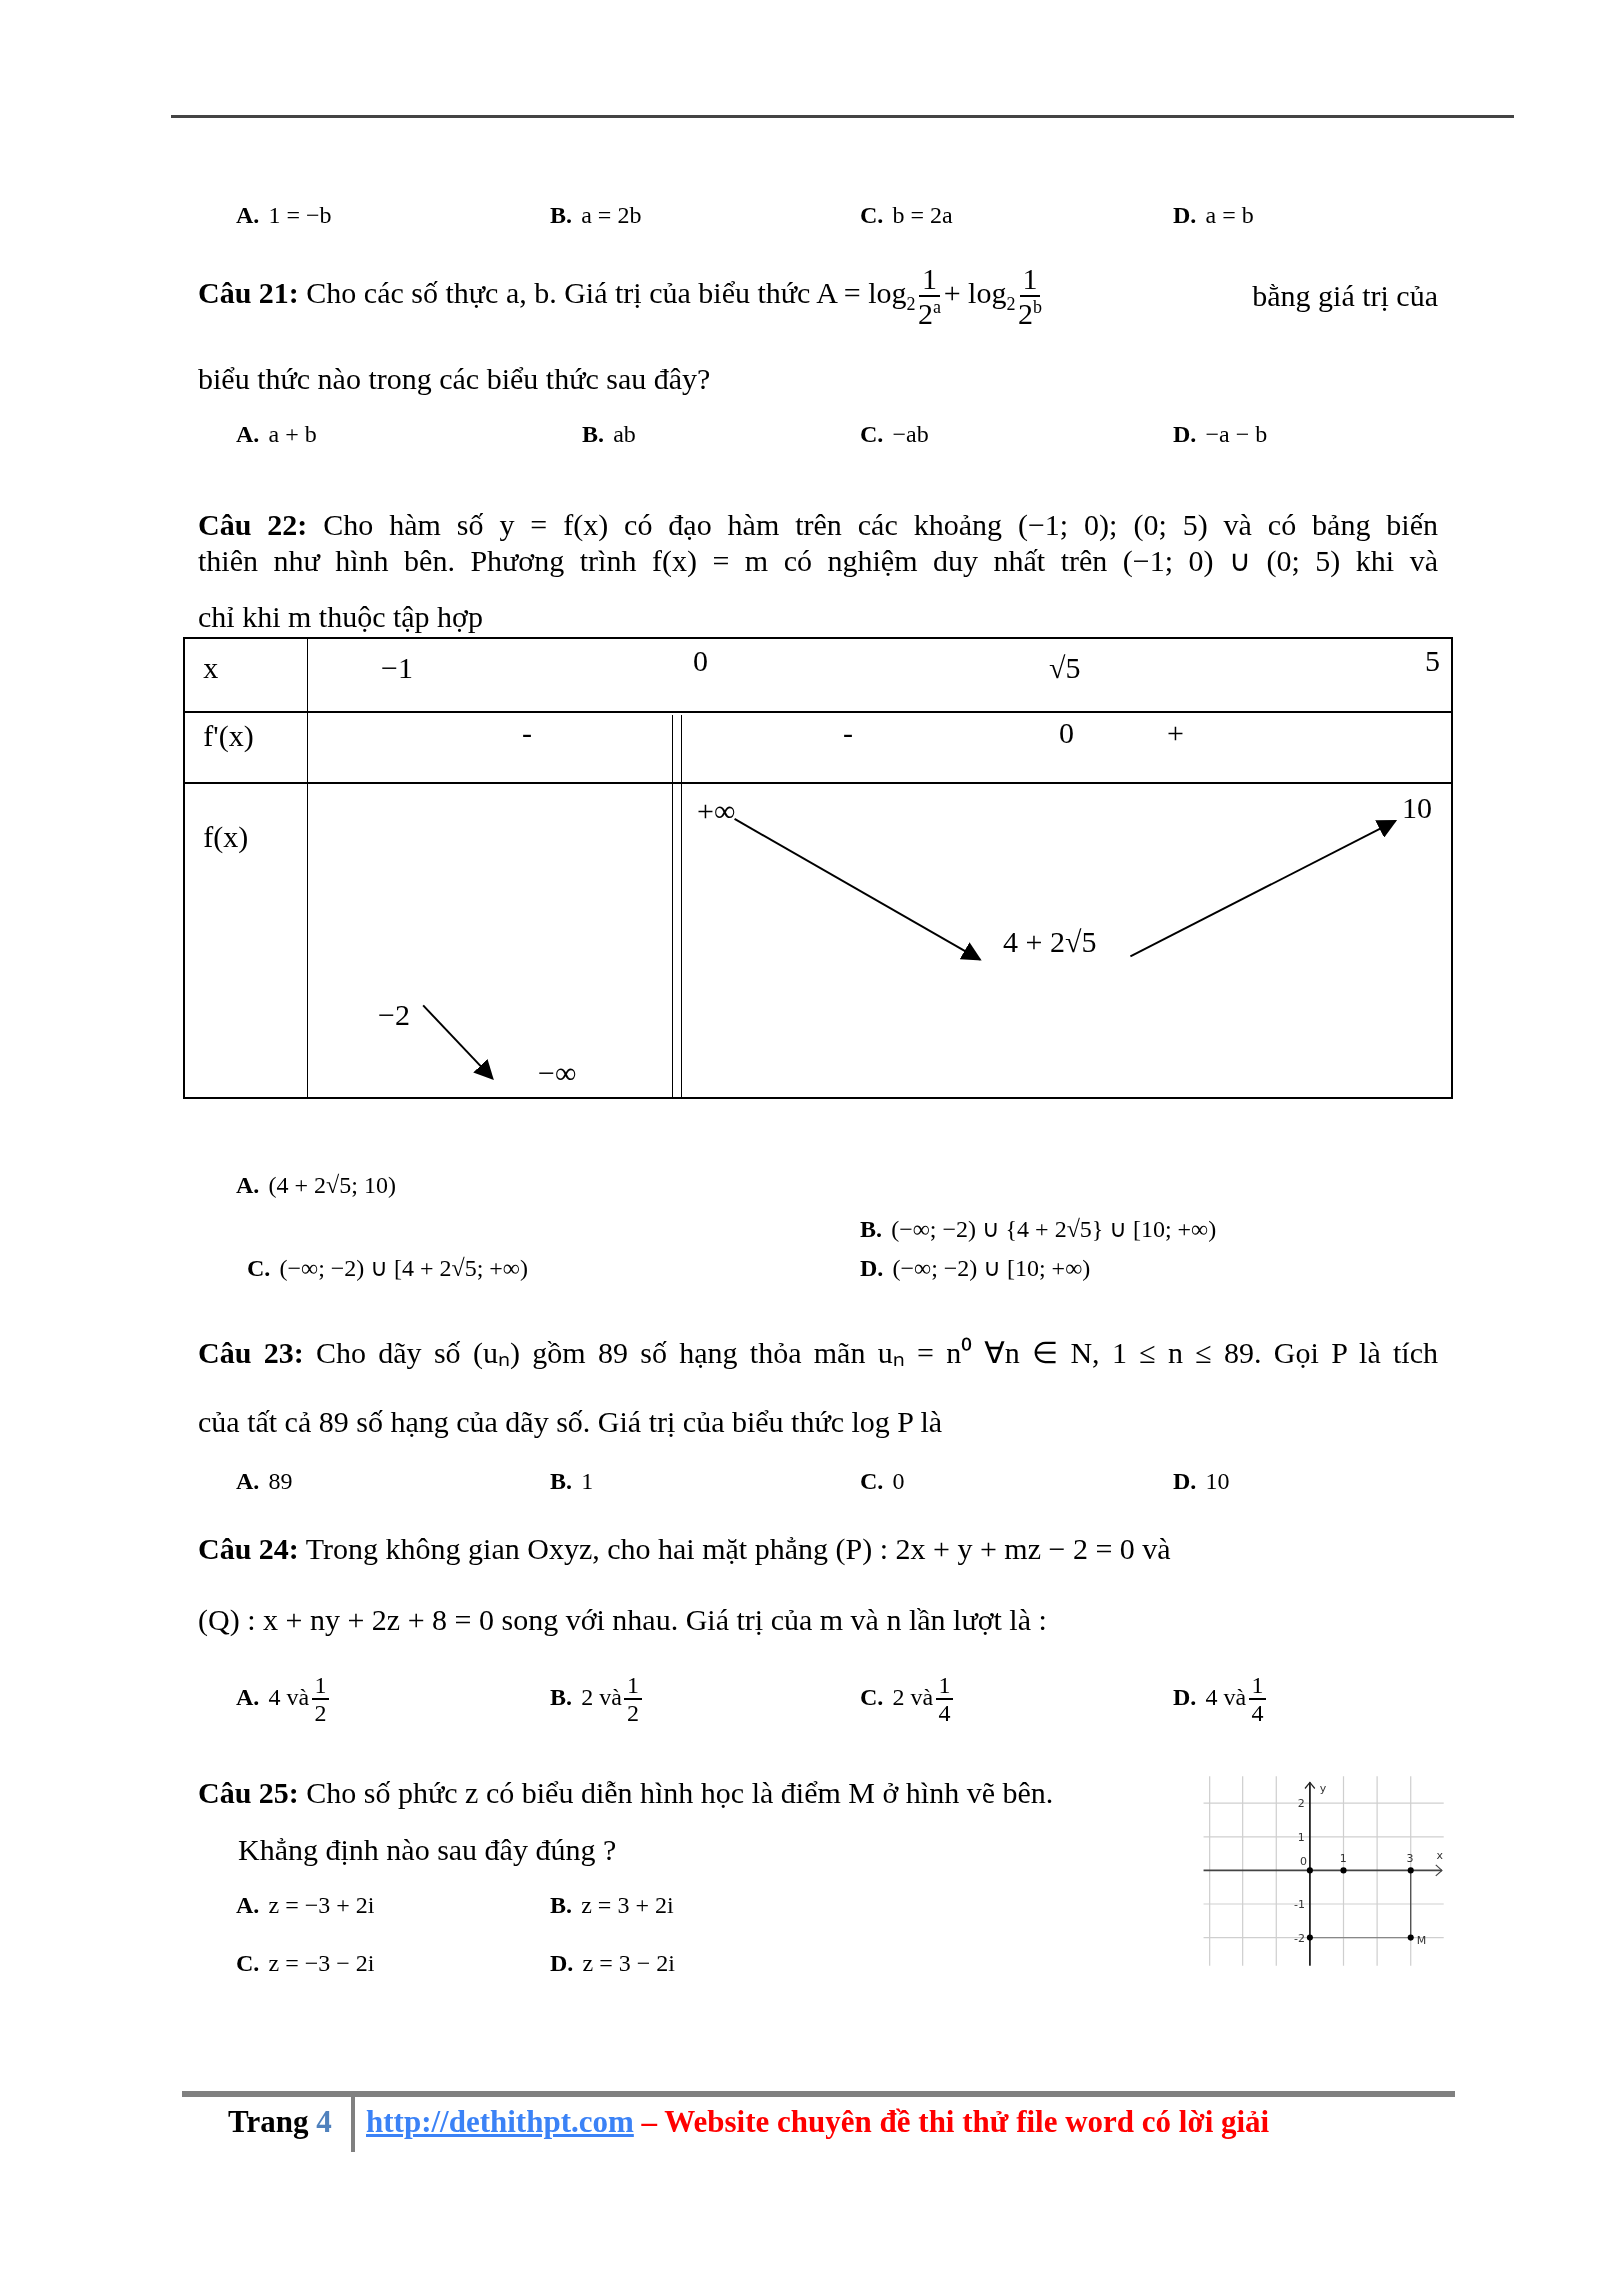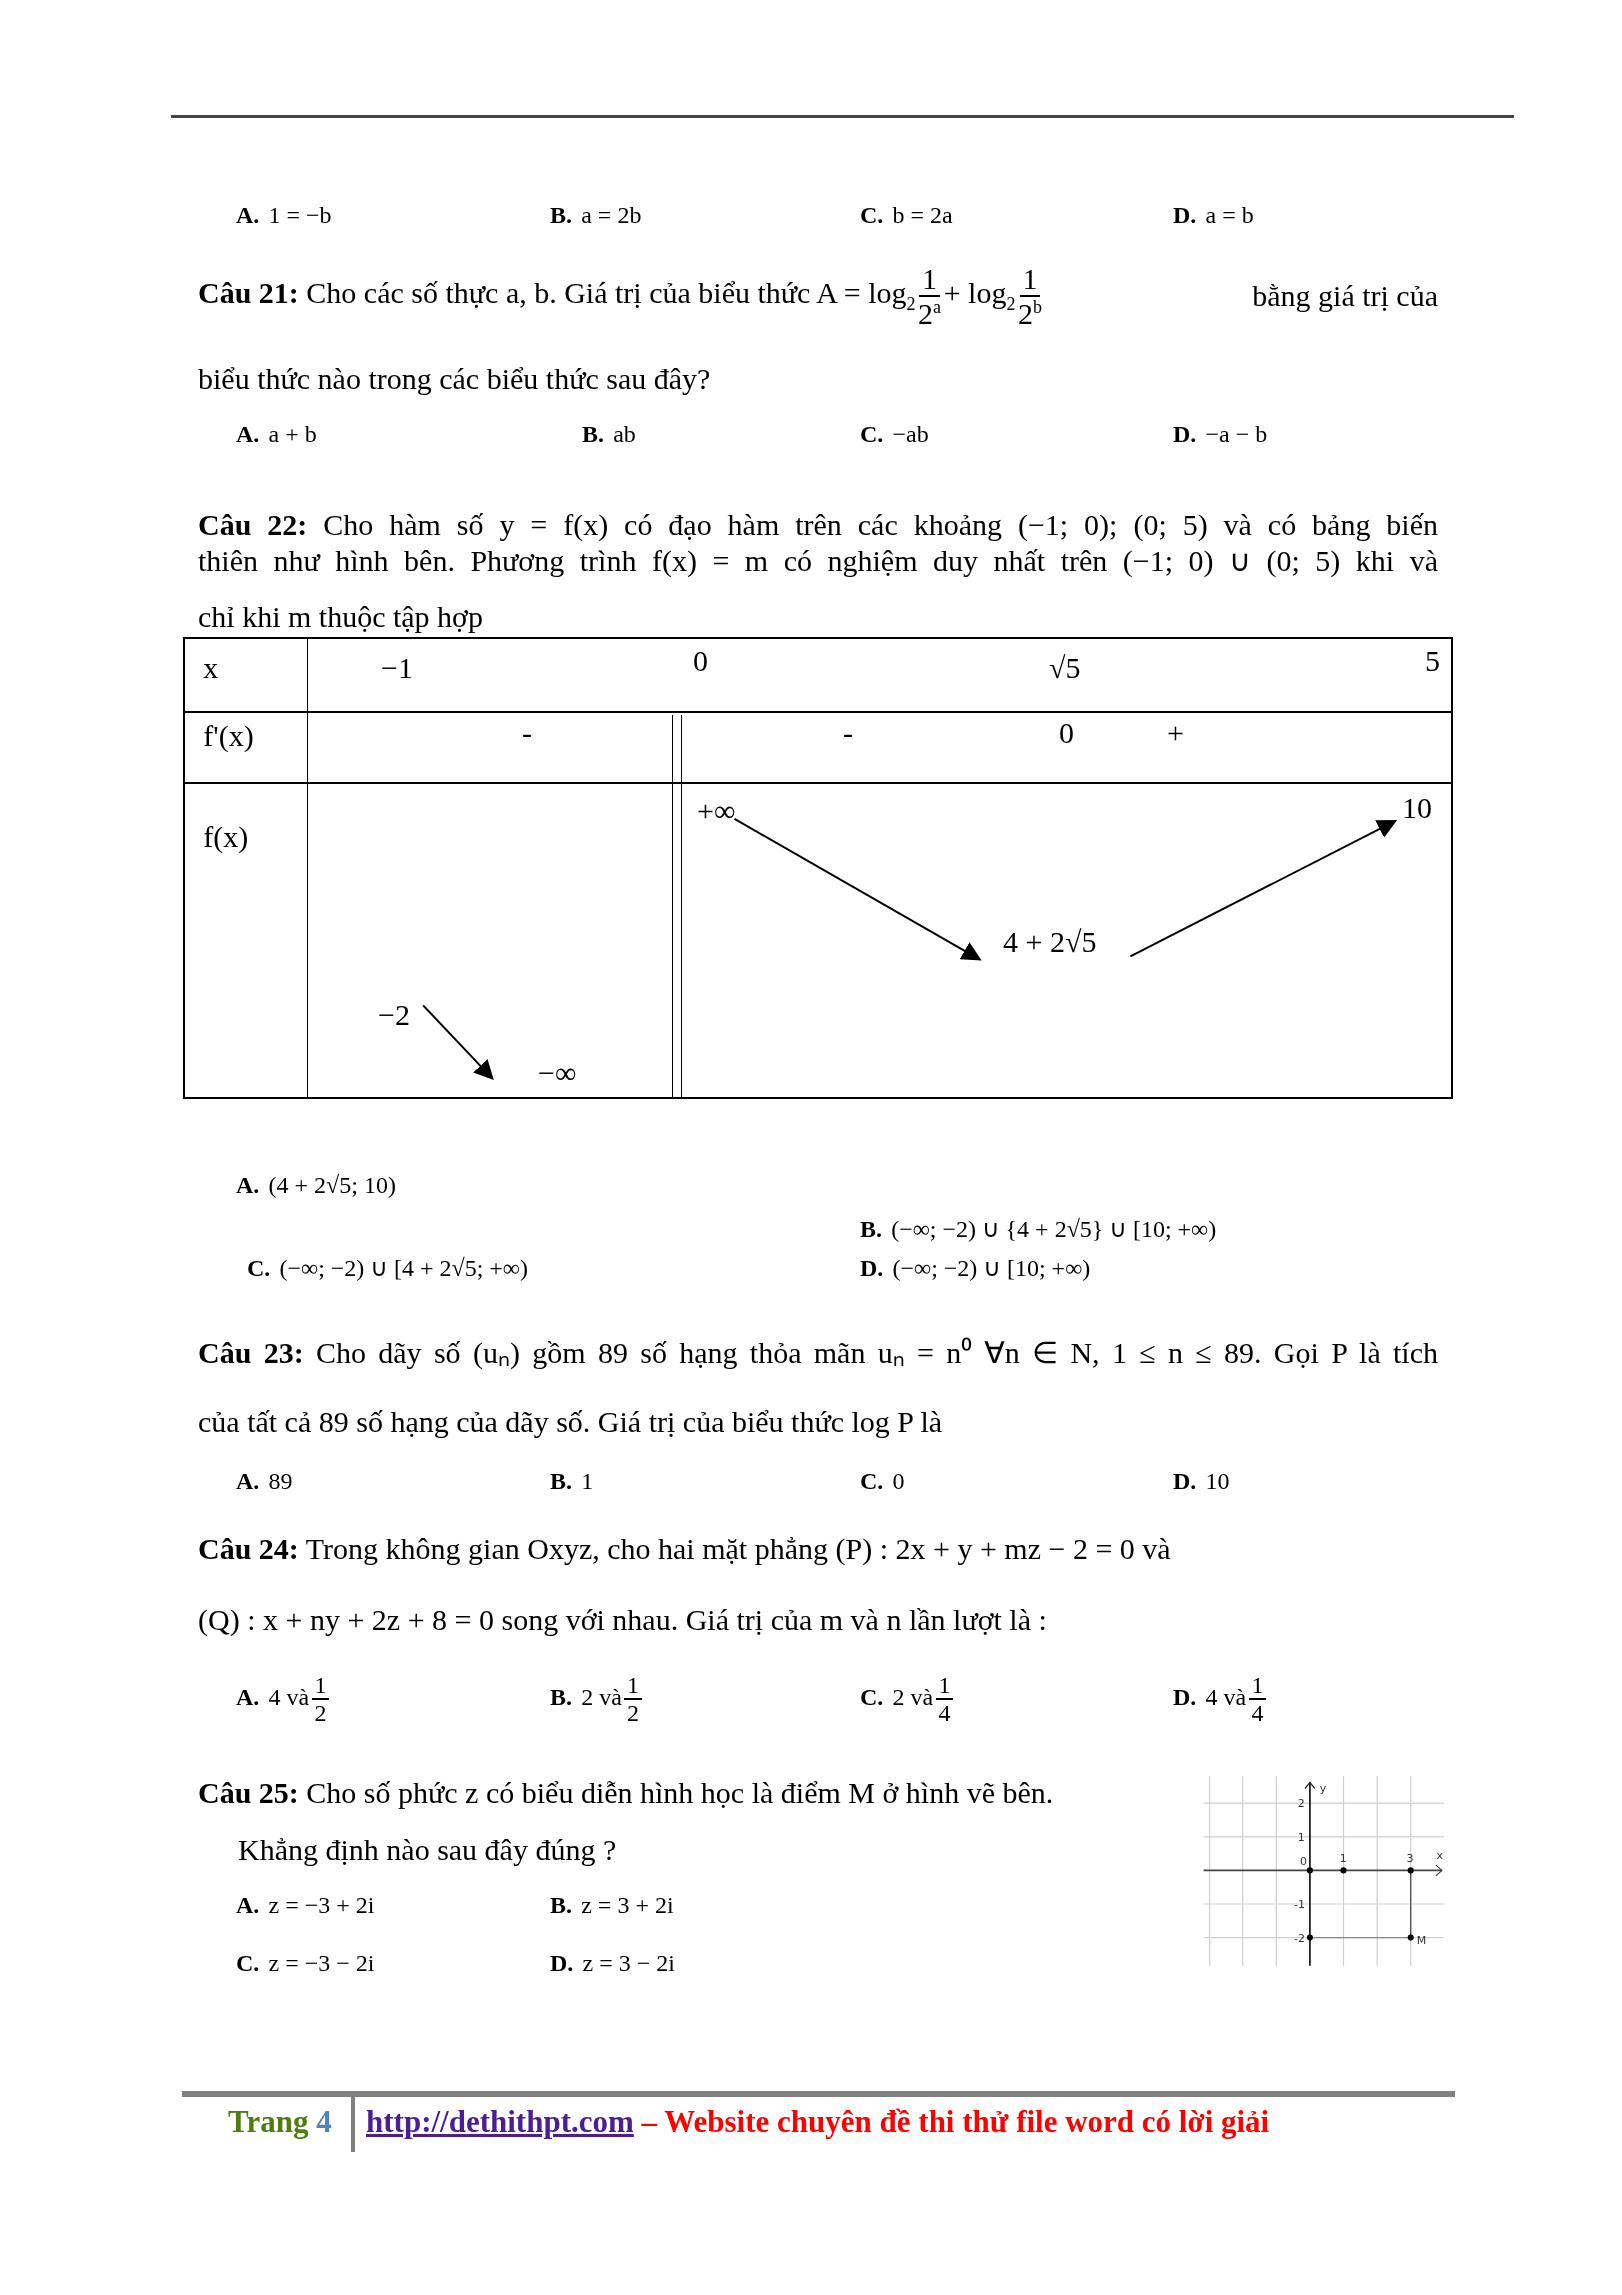--- a/index.html
+++ b/index.html
@@ -168,19 +168,19 @@
     <text x="186" y="131">1</text>
     <text x="180" y="241">-1</text>
     <text x="180" y="296">-2</text>
     <text x="381" y="300">M</text>
   </g>
 </svg>
 
 <div id="footer-line"></div>
 <div id="footer-sep"></div>
 <div class="footer-text" style="left:228px;">
-  <span style="color:#4d7c0f;">Trang</span>
+  <span style="color:#000000;">Trang</span>
   <span style="color:#4f81bd;">4</span>
 </div>
 <div class="footer-text" style="left:366px;">
-  <a style="color:#4c1d95; text-decoration:underline;">http://dethithpt.com</a><span style="color:#ff0000;"> – Website chuyên đề thi thử file word có lời giải</span>
+  <a style="color:#3b82f6; text-decoration:underline;">http://dethithpt.com</a><span style="color:#ff0000;"> – Website chuyên đề thi thử file word có lời giải</span>
 </div>
 
 
 </body></html>

